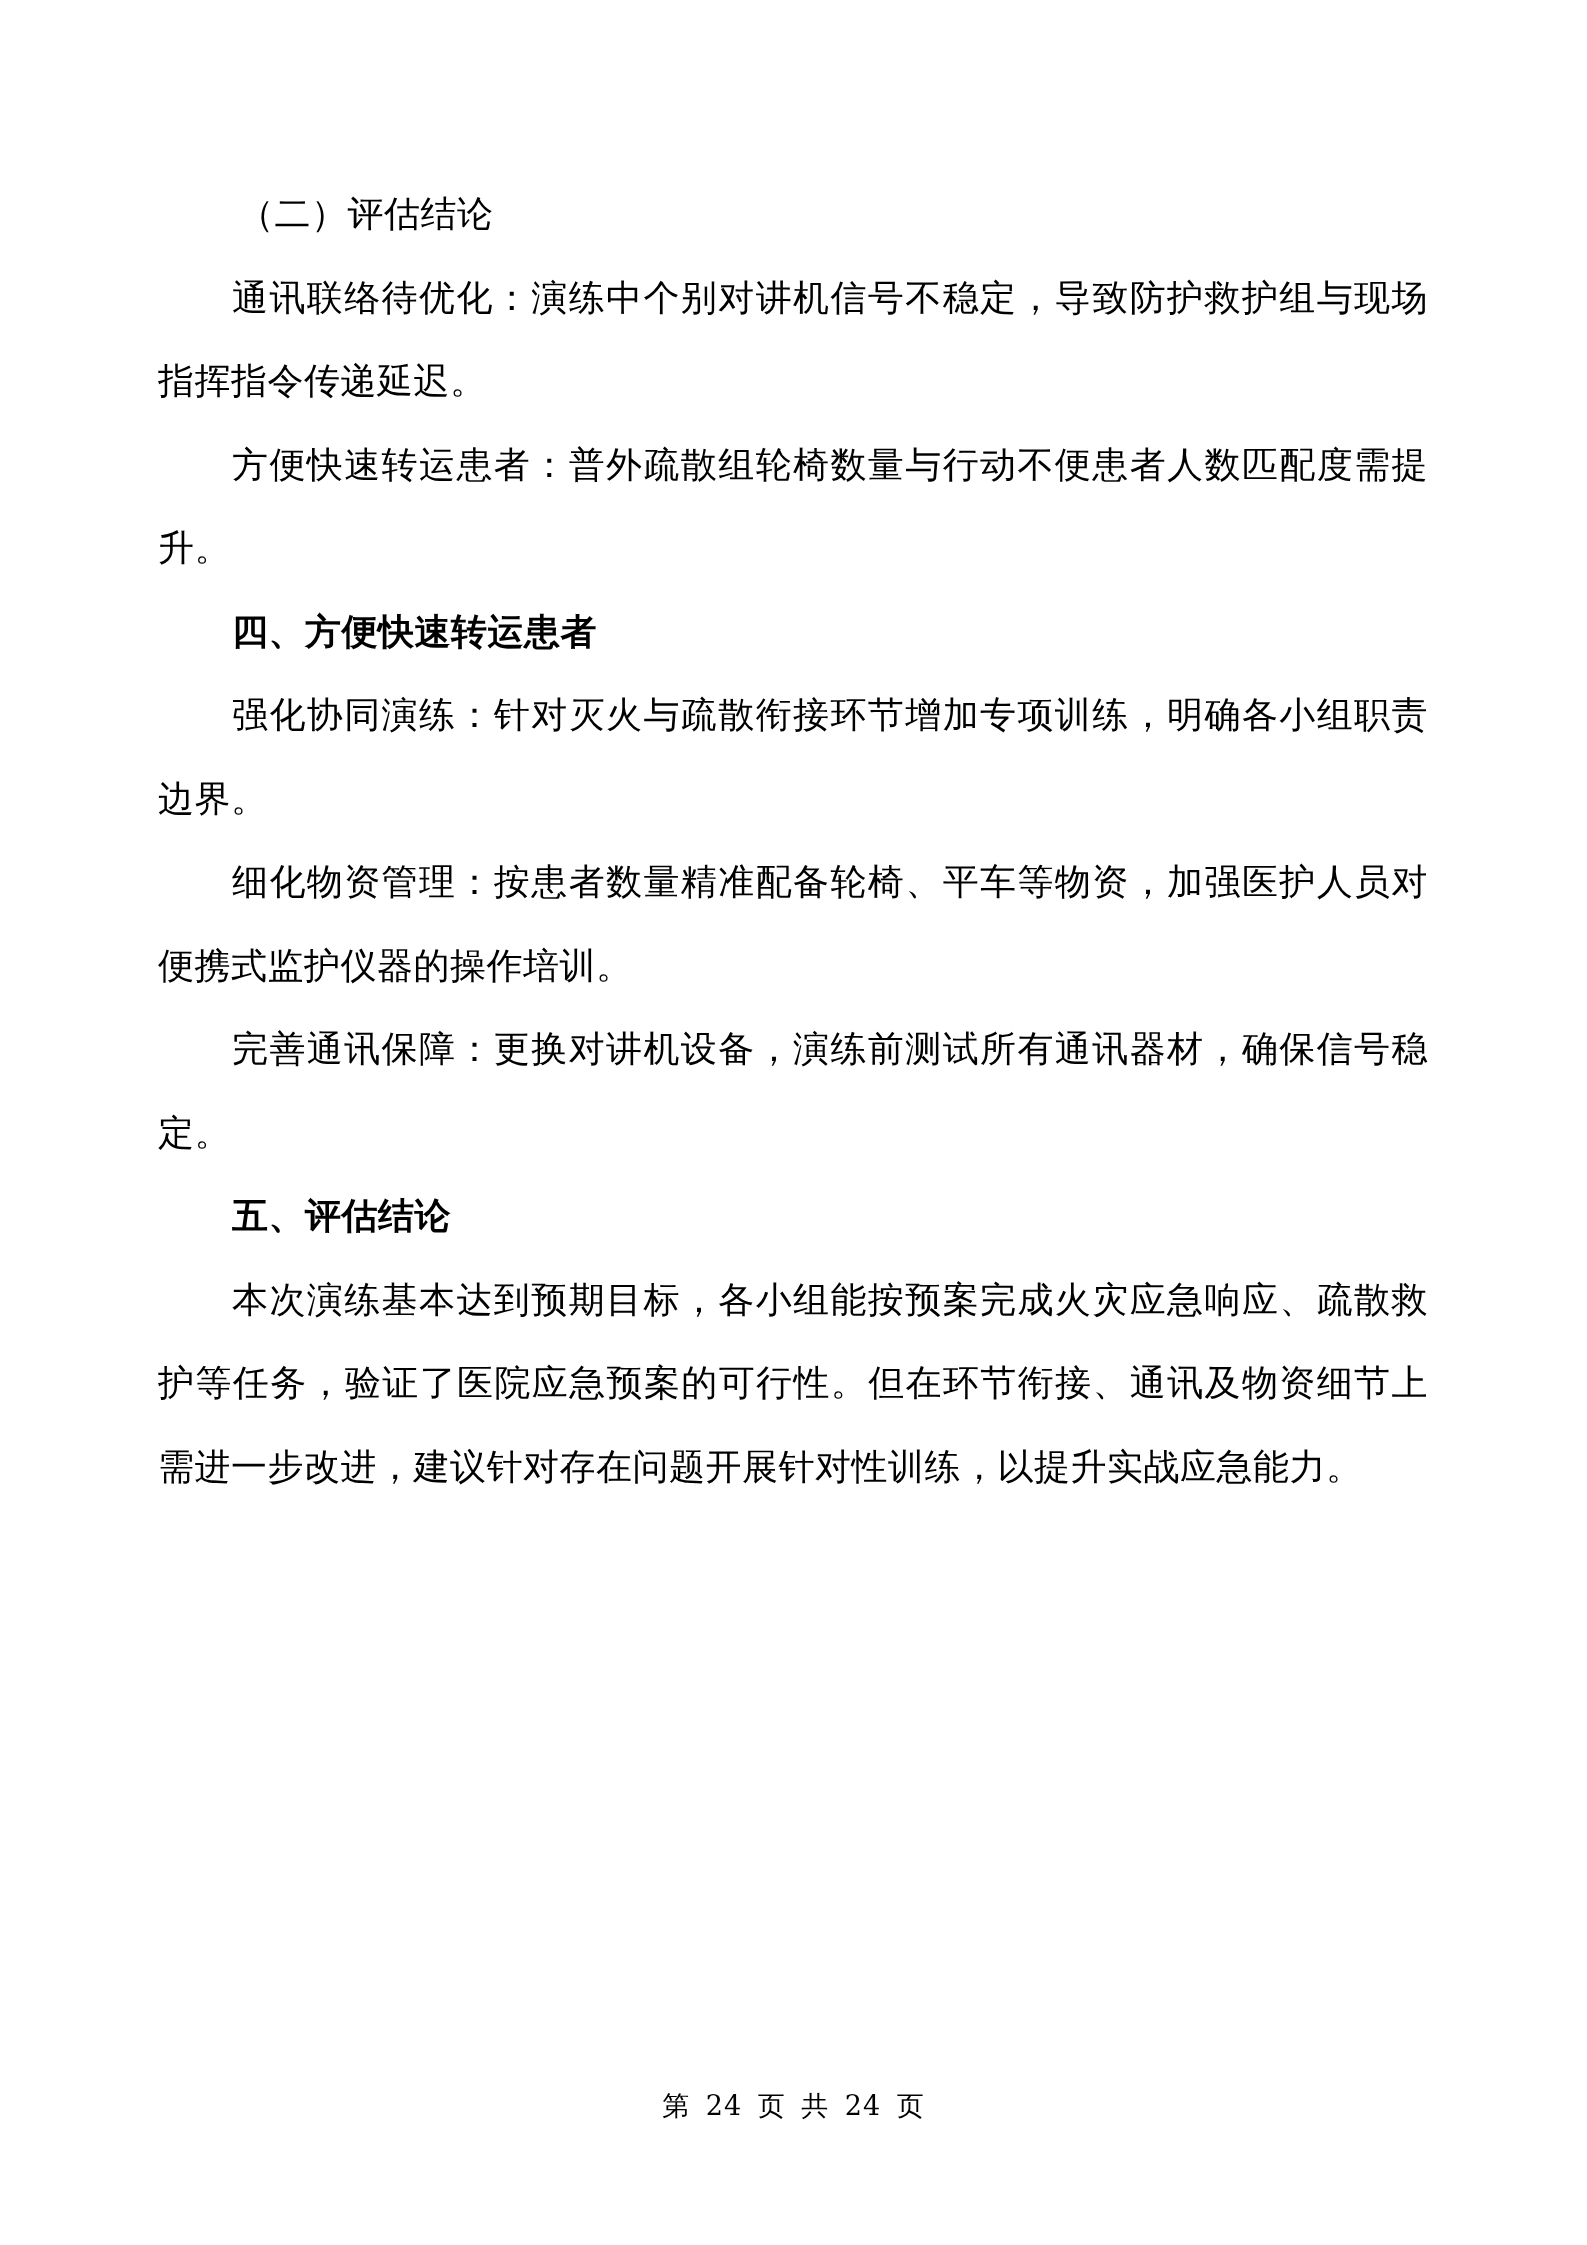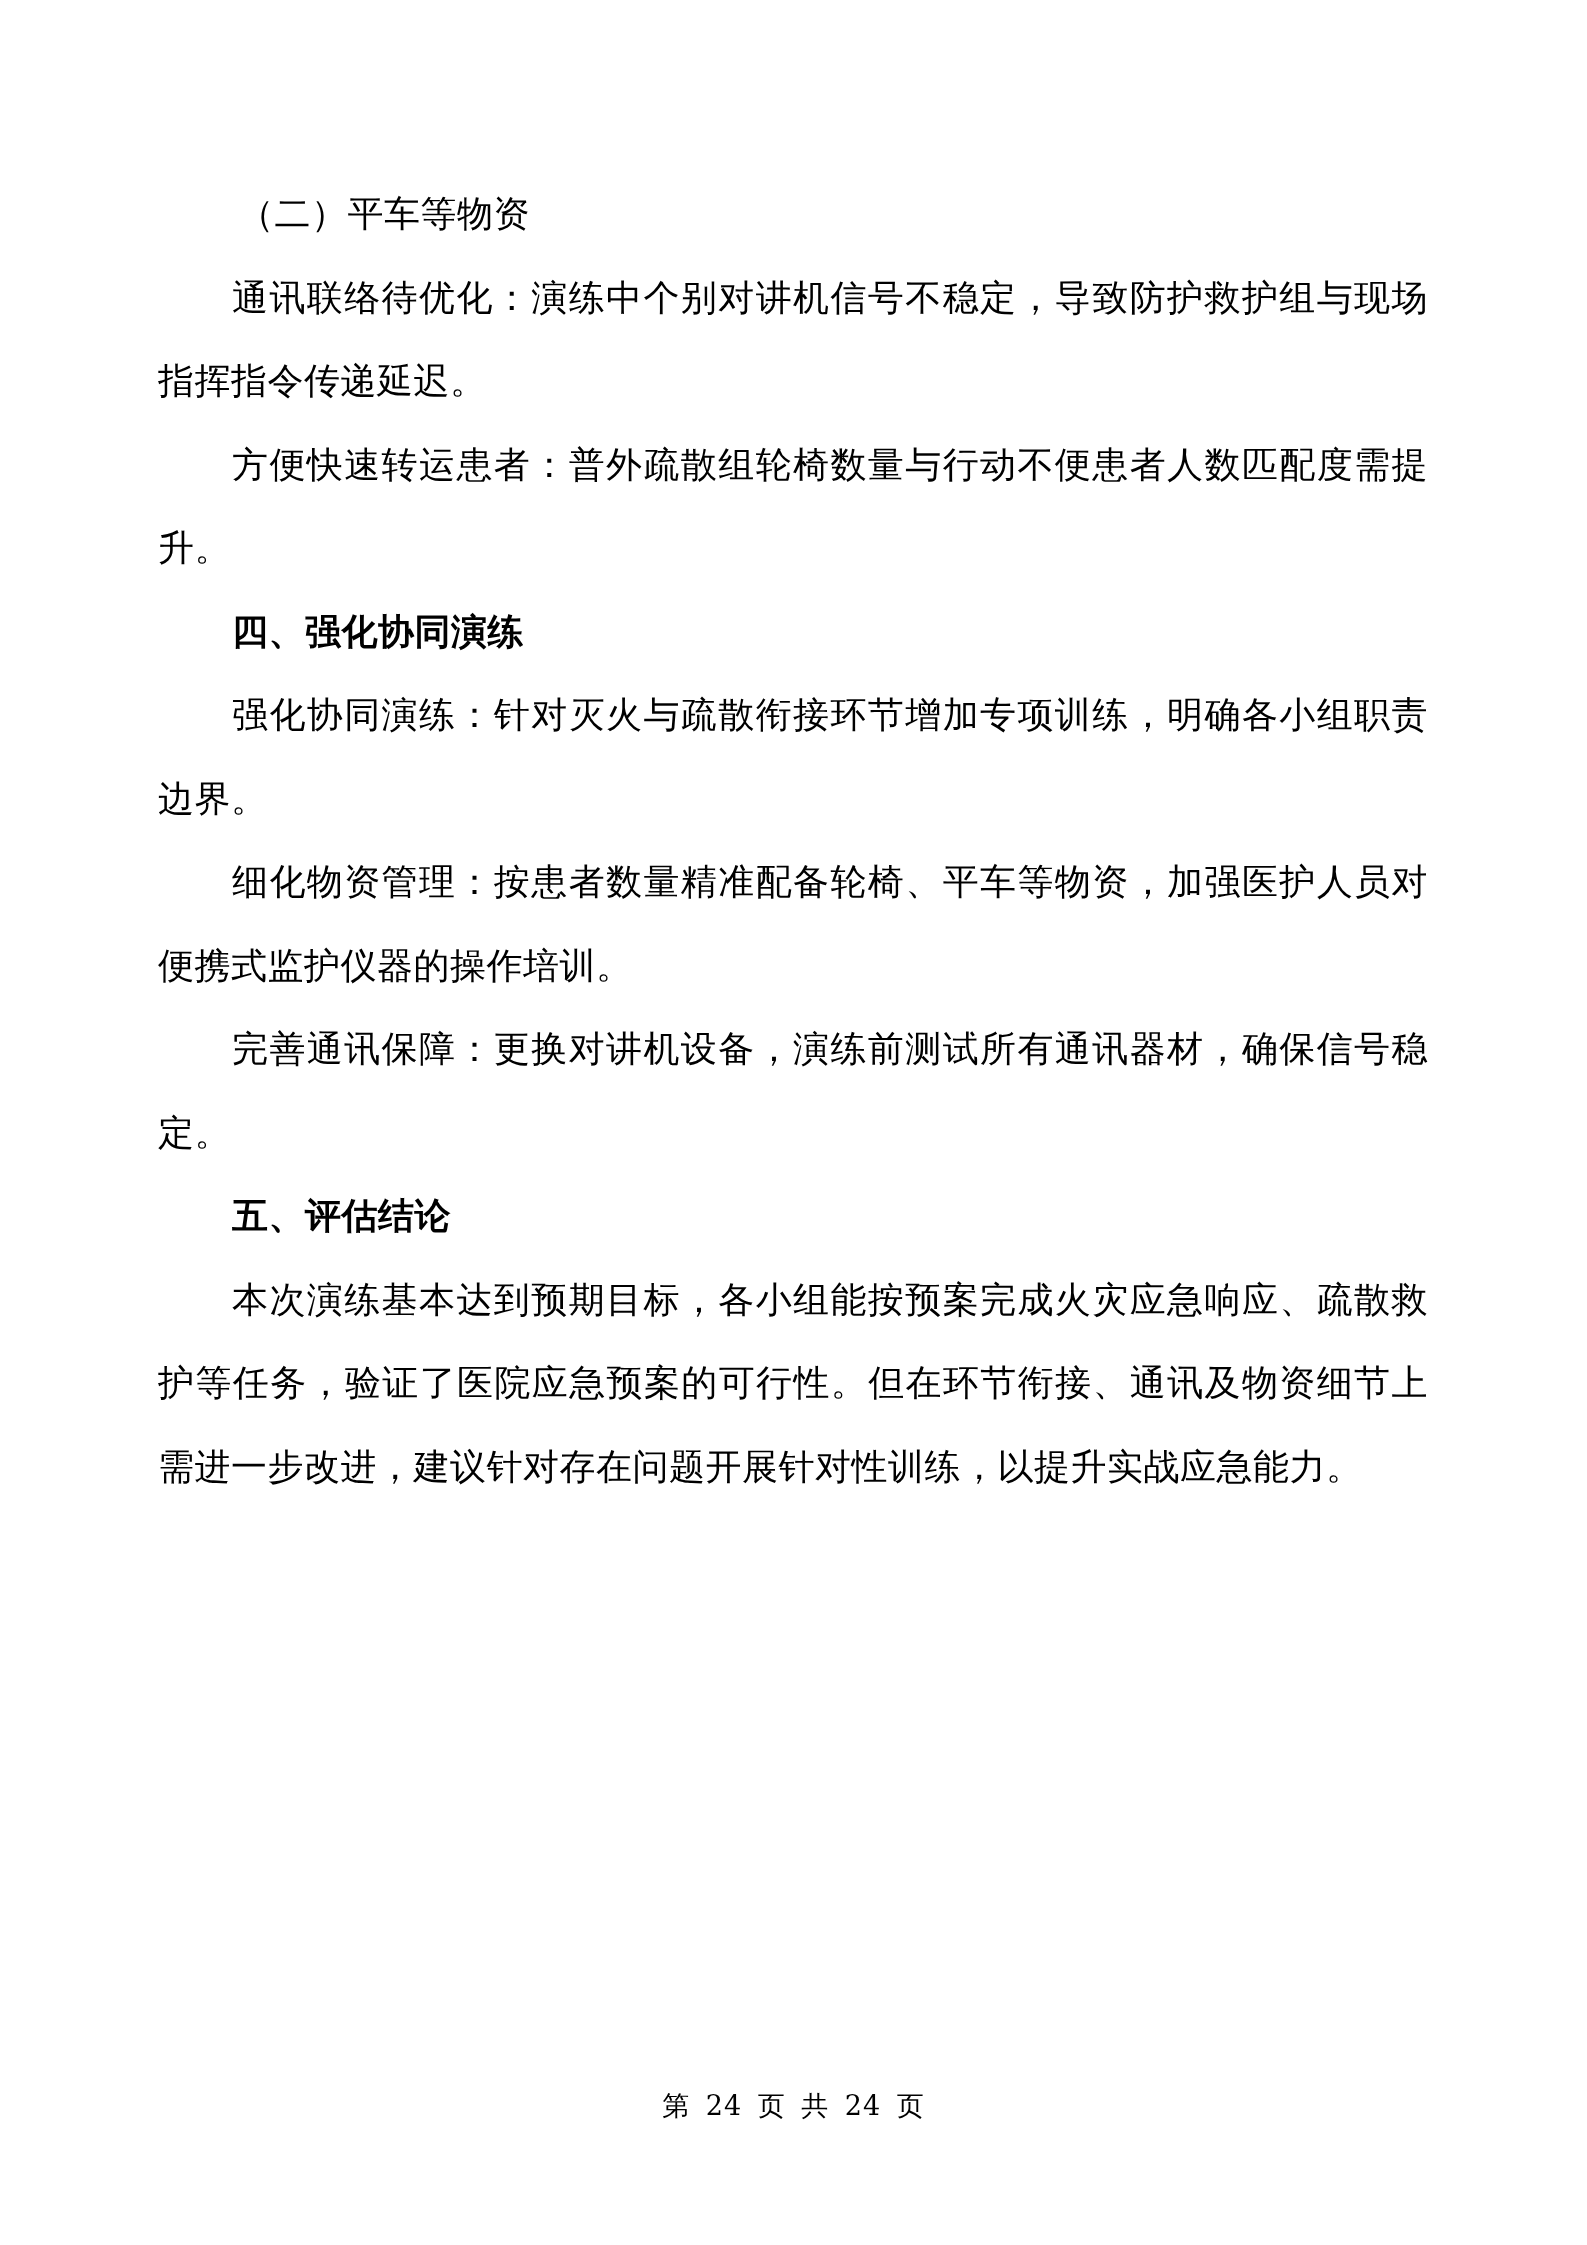--- a/index.html
+++ b/index.html
@@ -61,26 +61,26 @@
       font-size: 27px;
       letter-spacing: 1px;
       word-spacing: 6px;
     }
     .footer span { margin: 0 6px; }
   </style>
 </head>
 <body>
 
 <div class="page">
-  <p class="subheading h2">（二）平车等物资</p>
+  <p class="subheading h2">（二）评估结论</p>
 
   <p class="para indent">通讯联络待优化：演练中个别对讲机信号不稳定，导致防护救护组与现场指挥指令传递延迟。</p>
   <p class="para indent">方便快速转运患者：普外疏散组轮椅数量与行动不便患者人数匹配度需提升。</p>
 
-  <p class="heading">四、强化协同演练</p>
+  <p class="heading">四、方便快速转运患者</p>
   <p class="para indent">强化协同演练：针对灭火与疏散衔接环节增加专项训练，明确各小组职责边界。</p>
   <p class="para indent">细化物资管理：按患者数量精准配备轮椅、平车等物资，加强医护人员对便携式监护仪器的操作培训。</p>
   <p class="para indent">完善通讯保障：更换对讲机设备，演练前测试所有通讯器材，确保信号稳定。</p>
 
   <p class="heading">五、评估结论</p>
   <p class="para indent">本次演练基本达到预期目标，各小组能按预案完成火灾应急响应、疏散救护等任务，验证了医院应急预案的可行性。但在环节衔接、通讯及物资细节上需进一步改进，建议针对存在问题开展针对性训练，以提升实战应急能力。</p>
 </div>
 
 <div class="footer">
   <span>第 24 页 共 24 页</span>

